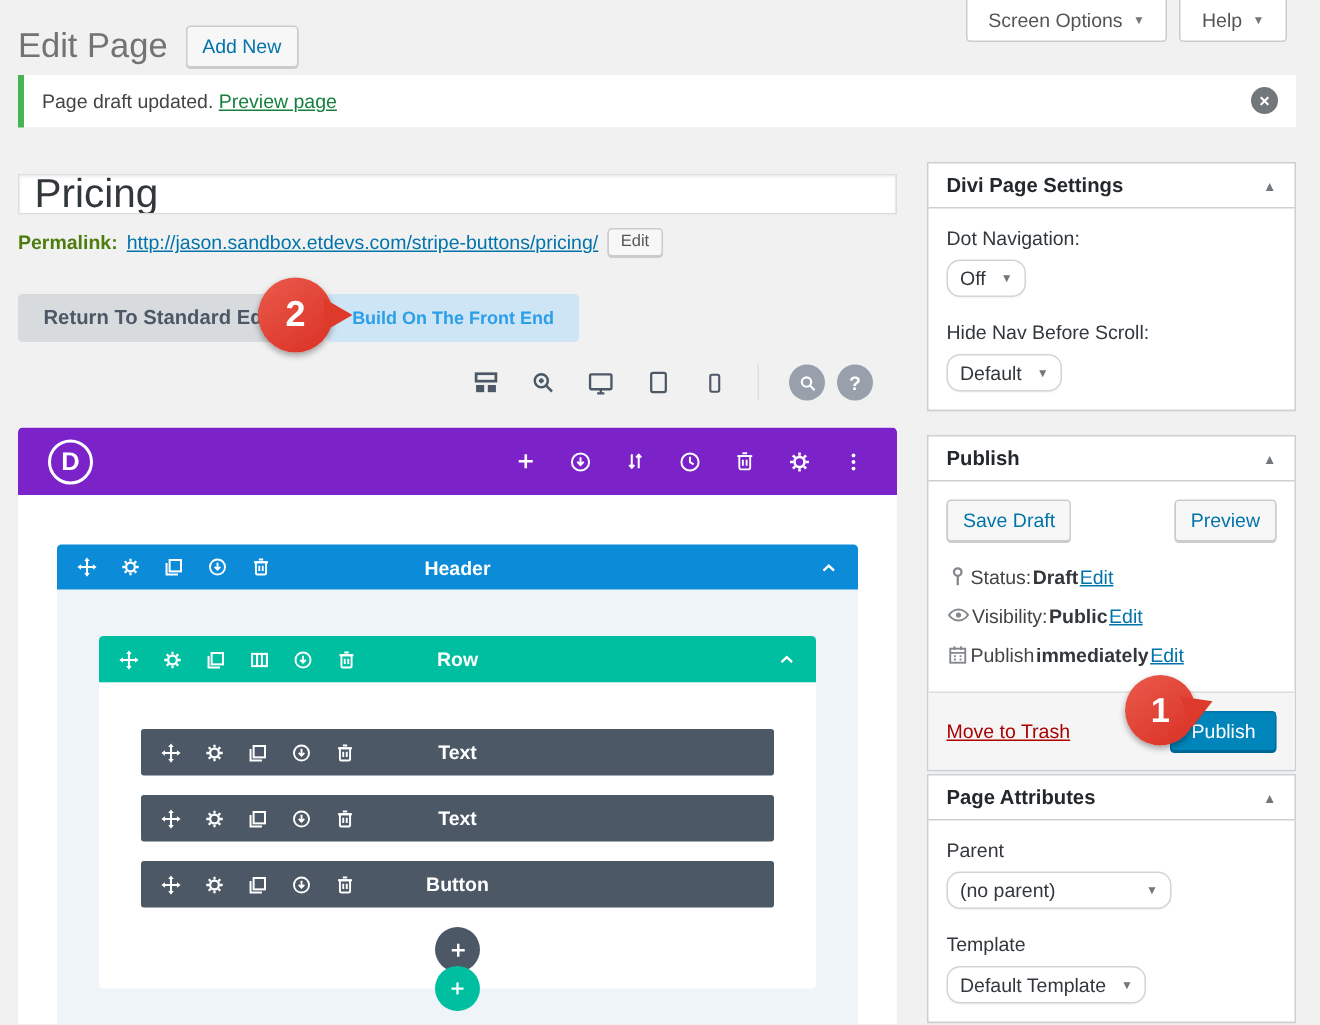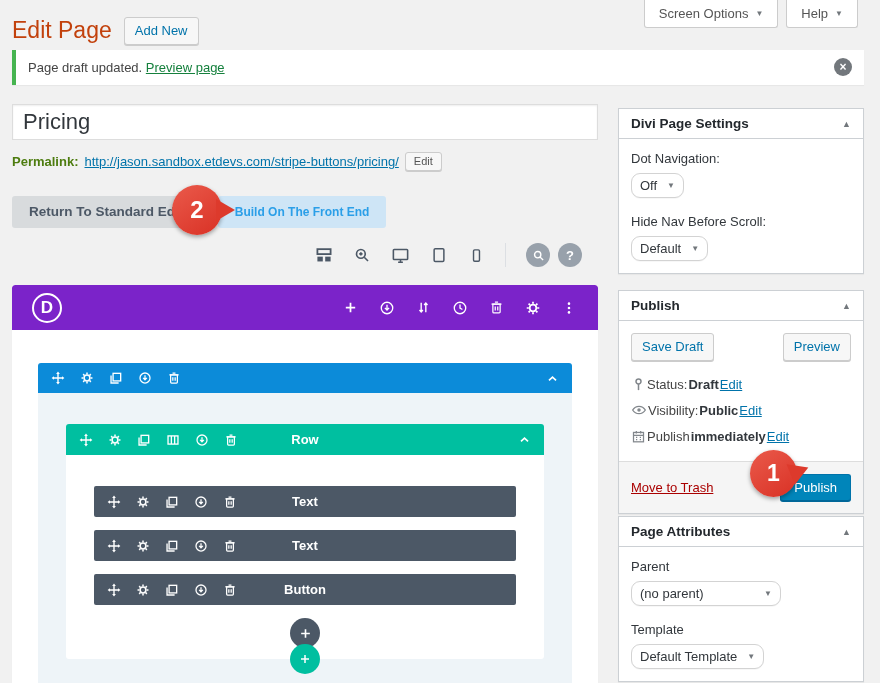--- a/index.html
+++ b/index.html
@@ -17,21 +17,21 @@
   
   .meta-tabs { position:absolute; top:0; right:22px; display:flex; gap:8px; z-index:5; }
   .meta-tab {
     background:#fff; border:1px solid #ccc; border-top:none; border-radius:0 0 3px 3px;
     padding:6px 14px; color:#555; display:flex; align-items:center; gap:7px; cursor:pointer;
   }
   .caret { font-size:8px; color:#72777c; line-height:1; }
 
   
   .page-heading { position:absolute; top:16px; left:12px; display:flex; align-items:center; gap:12px; }
-  .page-heading h1 { font-size:23px; font-weight:400; color:#c2410c; line-height:1.3;text-align:center; }
+  .page-heading h1 { font-size:23px; font-weight:400; color:#737373; line-height:1.3;text-align:center; }
   .btn-secondary {
     display:inline-block; background:#f7f7f7; border:1px solid #ccc; border-radius:3px;
     box-shadow:0 1px 0 #ccc; color:#0073aa; padding:4px 10px; font-size:13px; line-height:1.4;
     cursor:pointer; text-decoration:none;
   }
 
   
   .notice {
     position:absolute; top:50px; left:12px; width:852px; height:35px;
     background:#fff; border-left:4px solid #46b450; box-shadow:0 1px 1px rgba(0,0,0,.04);
@@ -40,23 +40,23 @@
   .notice a { color:#15803d; }
   .dismiss {
     position:absolute; right:12px; top:8px; width:18px; height:18px; border-radius:50%;
     background:#72777c; color:#fff; font-size:12px; font-weight:bold; line-height:18px;
     text-align:center; cursor:pointer;
   }
 
   
   .main-col { position:absolute; left:12px; top:104px; width:586px; height:579px; }
   .title-input {
-    position:absolute; top:0; left:0; width:100%; height:36px;
+    position:absolute; top:12px; left:0; width:100%; height:27px;
     border:1px solid #ddd; background:#fff; box-shadow:inset 0 1px 2px rgba(0,0,0,.07);
-    font-family:"Liberation Sans", sans-serif; font-size:22px; color:#32373c; padding:2px 10px;
+    font-family:"Liberation Sans", sans-serif; font-size:27px; color:#32373c; padding:2px 10px;
   }
   .permalink-row { position:absolute; top:48px; left:0; display:flex; align-items:center; gap:6px; }
   .permalink-row b { color:#4d7c0f; }
   .permalink-row a { color:#0073aa; }
   .btn-small { padding:1px 8px; font-size:11px; color:#555; }
 
   .mode-buttons { position:absolute; top:92px; left:0; display:flex; gap:4px; }
   .btn-standard {
     height:32px; line-height:32px; padding:0 17px; border-radius:3px;
     background:#d8dbdd; color:#4c5866; font-weight:bold; font-size:13.5px; cursor:pointer; white-space:nowrap;
@@ -306,20 +306,21 @@
               <circle cx="12" cy="4.5" r="2.2"></circle>
               <circle cx="12" cy="12" r="2.2"></circle>
               <circle cx="12" cy="19.5" r="2.2"></circle>
             </g>
         </svg>
       </div>
     </div>
 
     <div class="section">
       <div class="bar section-bar">
+        <span class="bar-label">Header</span>
         <div class="bar-icons">
           <svg class="ico bar-ico" width="14" height="14" viewBox="0 0 24 24">
             <path fill="currentColor" d="M12 1l3.2 4.2H8.8zM12 23l-3.2-4.2h6.4zM1 12l4.2-3.2v6.4zM23 12l-4.2 3.2V8.8z"></path>
             <path stroke="currentColor" stroke-width="2.4" d="M12 4.5v15M4.5 12h15" fill="none"></path>
           </svg>
           <svg class="ico bar-ico" width="14" height="14" viewBox="0 0 24 24">
             <g fill="none" stroke="currentColor" stroke-width="2.6">
                 <circle cx="12" cy="12" r="5"></circle>
                 <path d="M12 2.6v3.2M12 18.2v3.2M2.6 12h3.2M18.2 12h3.2M5.4 5.4l2.2 2.2M16.4 16.4l2.2 2.2M18.6 5.4l-2.2 2.2M7.6 16.4l-2.2 2.2"></path>
               </g>

